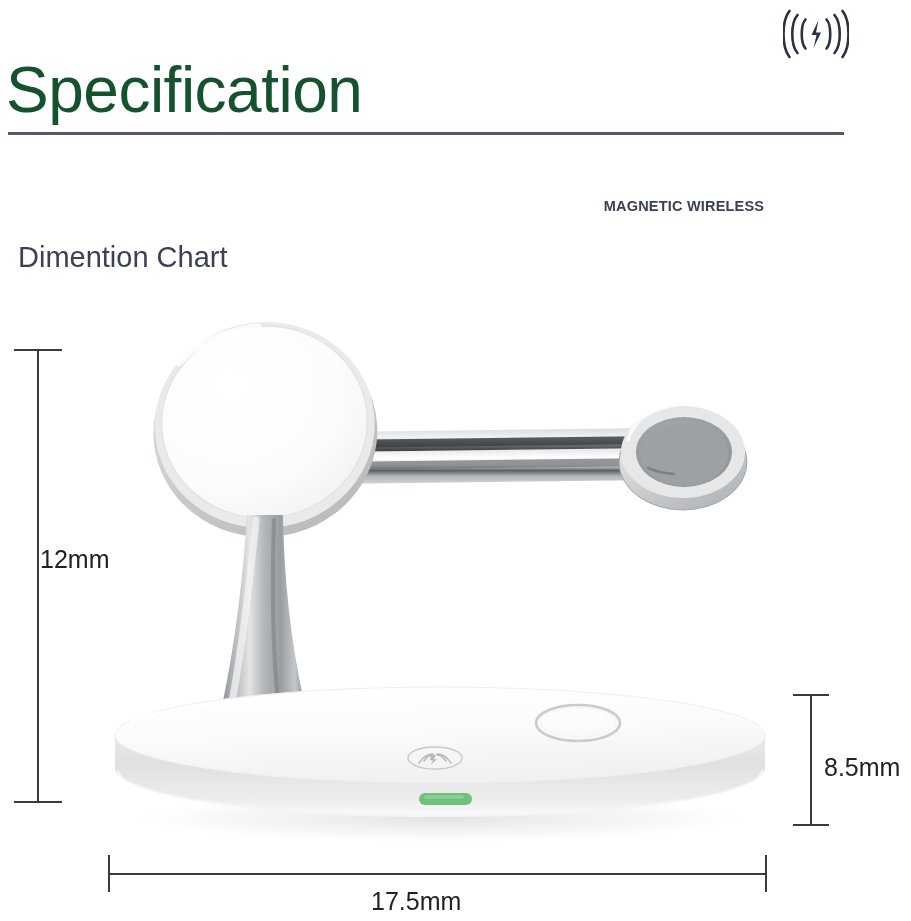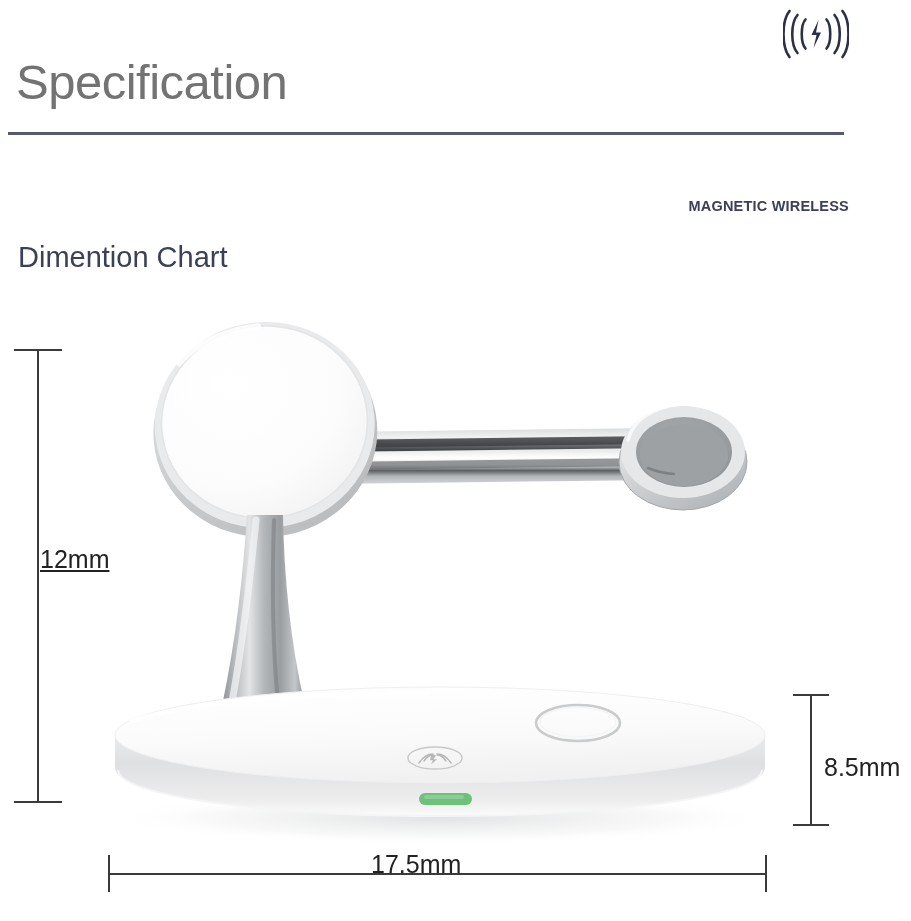--- a/index.html
+++ b/index.html
@@ -19,26 +19,26 @@
   
   #header-wireless-icon {
     position: absolute;
     top: 8px;
     right: 62px;
     width: 66px;
     height: 52px;
   }
   #page-title {
     position: absolute;
-    left: 16px;
+    left: 6px;
     top: 58px;
-    font-size: 49px;
+    font-size: 64px;
     font-weight: 400;
     letter-spacing: -0.5px;
-    color: #737373;
+    color: #14532d;
     line-height: 1;
     white-space: nowrap;
   }
   #title-divider {
     position: absolute;
     left: 8px;
     top: 132px;
     width: 836px;
     height: 3px;
     background: #55596e;
@@ -51,21 +51,21 @@
     font-weight: 400;
     color: #3b4057;
     white-space: nowrap;
     margin-top: 48px;
   }
   #product-label {
     position: absolute;
     right: 62px;
     top: 196px;
     width: 330px;
-    text-align: right;
+    text-align: center;
     font-size: 14.5px;
     font-weight: 700;
     line-height: 1.42;
     letter-spacing: 0.2px;
     color: #3b4057;
   }
 
   
   .dim-line-v {
     position: absolute;
@@ -266,28 +266,28 @@
   </g>
 
   <rect x="419" y="793" width="53" height="12" rx="6" fill="#6ec07a"></rect>
   <rect x="424" y="795" width="40" height="4" rx="2" fill="#8fd09a" opacity="0.85"></rect>
 </svg>
 
 <div>
   <div class="dim-cap-h" style="left:14px; top:349px; width:48px;"></div>
   <div class="dim-line-v" style="left:37px; top:349px; height:453px;"></div>
   <div class="dim-cap-h" style="left:14px; top:801px; width:48px;"></div>
-  <div class="dim-label" style="left:40px; top:545px;text-decoration:underline;">12mm</div>
+  <div class="dim-label" style="left:40px; top:545px;">12mm</div>
 </div>
 
 <div>
   <div class="dim-cap-h" style="left:793px; top:694px; width:36px;"></div>
   <div class="dim-line-v" style="left:810px; top:694px; height:131px;"></div>
   <div class="dim-cap-h" style="left:793px; top:824px; width:36px;"></div>
   <div class="dim-label" style="left:824px; top:753px;">8.5mm</div>
 </div>
 
 <div>
   <div class="dim-cap-v" style="left:108px; top:855px; height:37px;"></div>
   <div class="dim-line-h" style="left:108px; top:873px; width:658px;"></div>
   <div class="dim-cap-v" style="left:765px; top:855px; height:37px;"></div>
-  <div class="dim-label" style="left:371px; top:850px;">17.5mm</div>
+  <div class="dim-label" style="left:371px; top:887px;">17.5mm</div>
 </div>
 
 </body></html>

